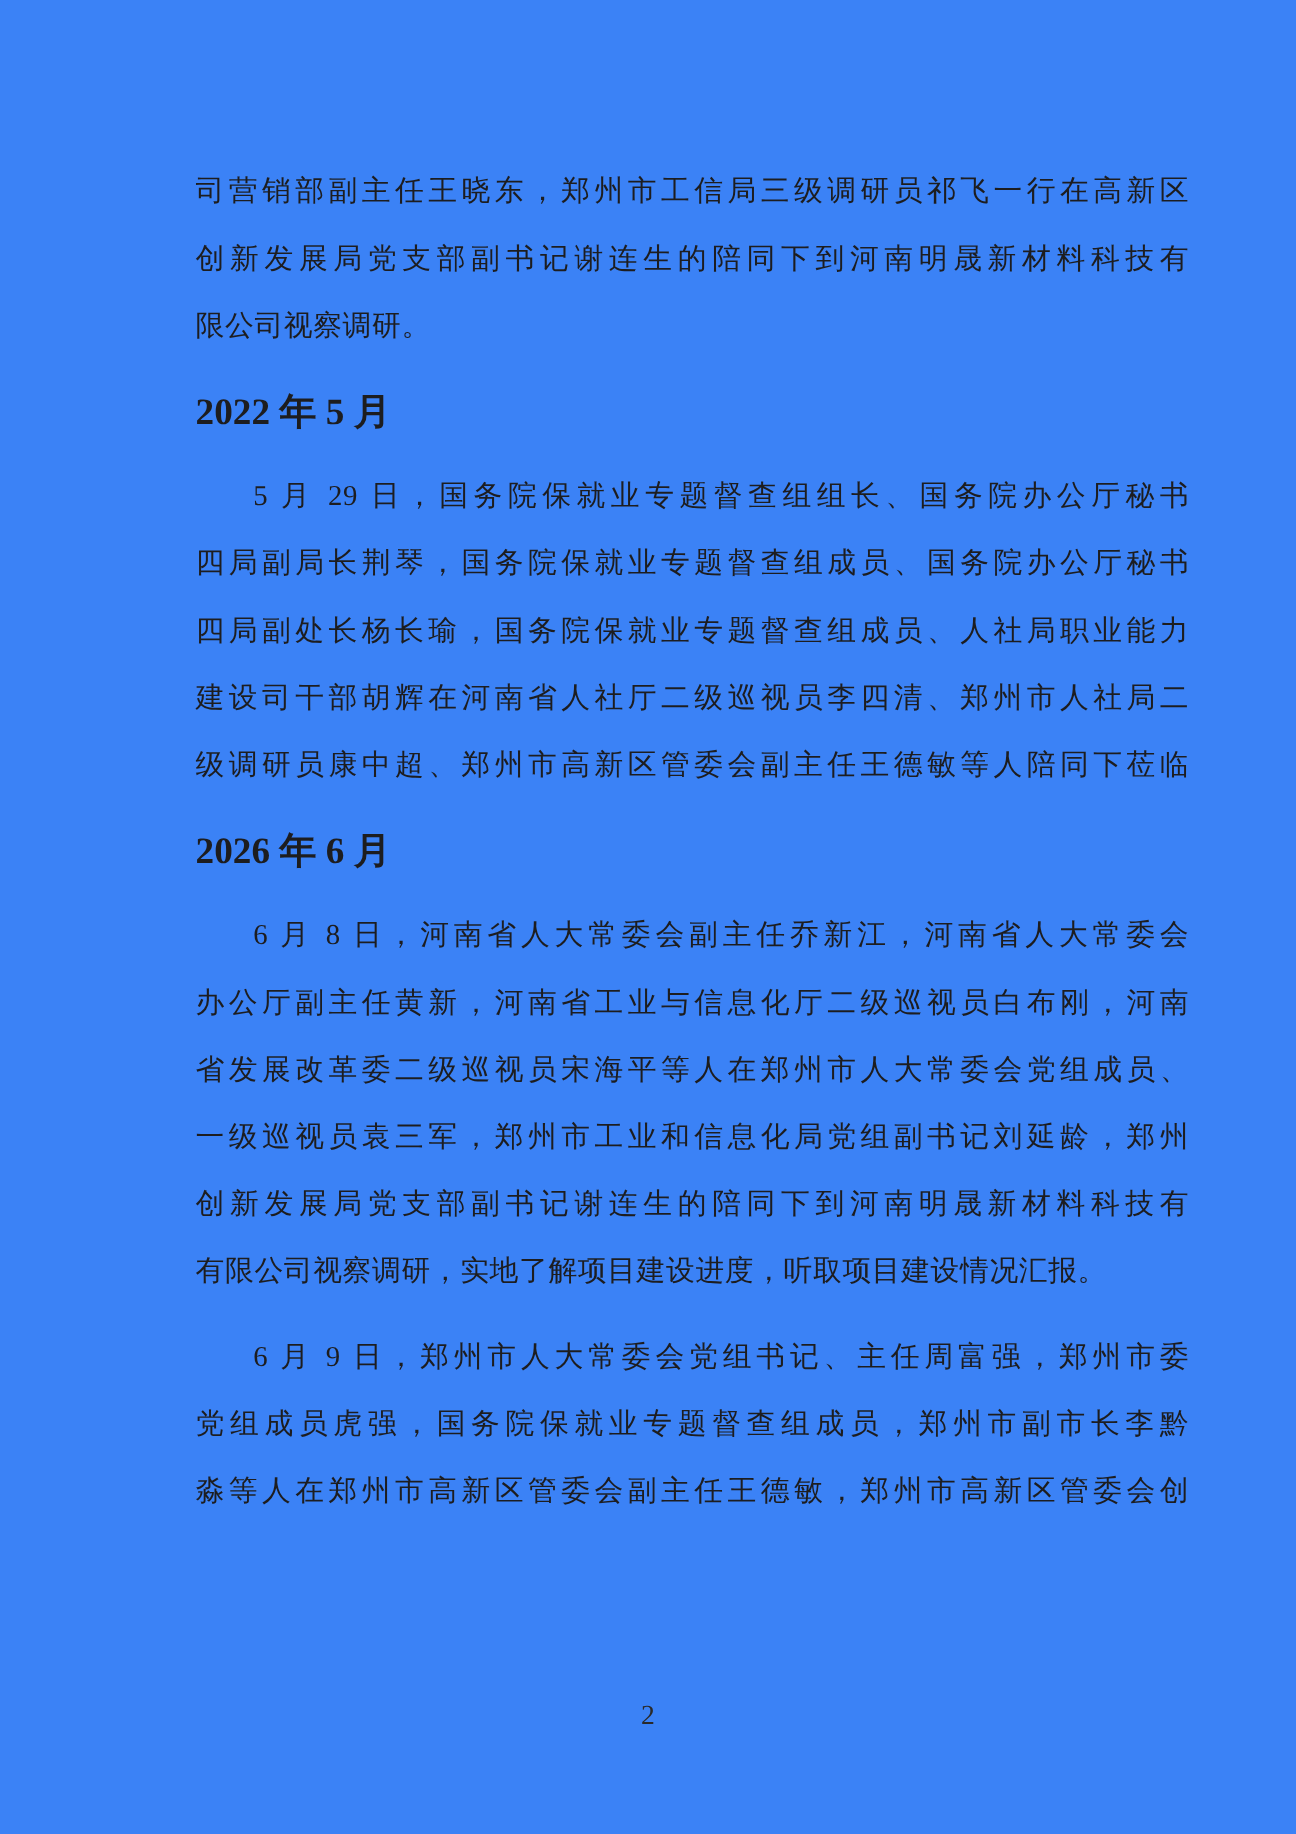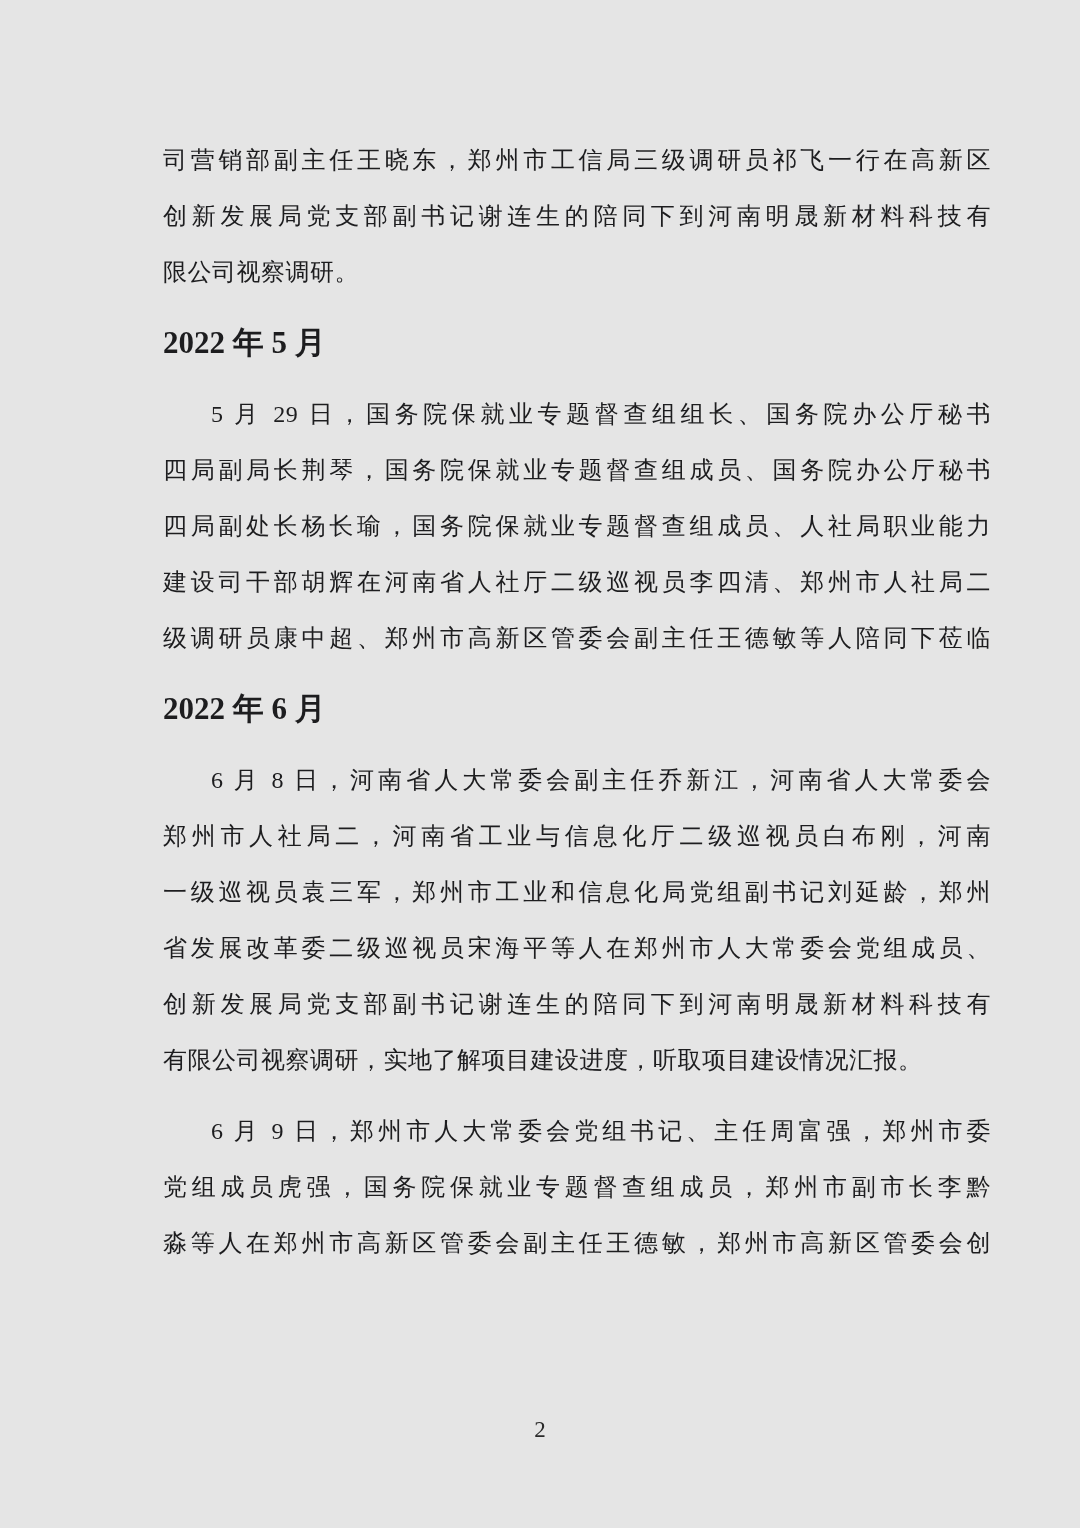--- a/index.html
+++ b/index.html
@@ -4,21 +4,21 @@
 <style>
   html, body {
     margin: 0;
     padding: 0;
     background: #ffffff;
   }
   .page {
     position: relative;
     width: 1080px;
     height: 1528px;
-    background: #e5e5e5;
+    background: #3b82f6;
     color: #1d1d1f;
     font-family: "Liberation Serif", "DejaVu Serif", serif;
     box-sizing: border-box;
     padding: 132px 89px 0 163px;
     overflow: hidden;
   }
   .para {
     margin: 0 0 15px 0;
   }
   .line {
@@ -74,27 +74,27 @@
   <div class="heading">2022 年 5 月</div>
 
   <div class="para">
     <div class="line full indent">5 月 29 日，国务院保就业专题督查组组长、国务院办公厅秘书</div>
     <div class="line full">四局副局长荆琴，国务院保就业专题督查组成员、国务院办公厅秘书</div>
     <div class="line full">四局副处长杨长瑜，国务院保就业专题督查组成员、人社局职业能力</div>
     <div class="line full">建设司干部胡辉在河南省人社厅二级巡视员李四清、郑州市人社局二</div>
     <div class="line full">级调研员康中超、郑州市高新区管委会副主任王德敏等人陪同下莅临</div>
   </div>
 
-  <div class="heading">2022 年 6 月</div>
+  <div class="heading">2026 年 6 月</div>
 
   <div class="para">
     <div class="line full indent">6 月 8 日，河南省人大常委会副主任乔新江，河南省人大常委会</div>
-    <div class="line full">郑州市人社局二，河南省工业与信息化厅二级巡视员白布刚，河南</div>
+    <div class="line full">办公厅副主任黄新，河南省工业与信息化厅二级巡视员白布刚，河南</div>
+    <div class="line full">省发展改革委二级巡视员宋海平等人在郑州市人大常委会党组成员、</div>
     <div class="line full">一级巡视员袁三军，郑州市工业和信息化局党组副书记刘延龄，郑州</div>
-    <div class="line full">省发展改革委二级巡视员宋海平等人在郑州市人大常委会党组成员、</div>
     <div class="line full">创新发展局党支部副书记谢连生的陪同下到河南明晟新材料科技有</div>
     <div class="line end">有限公司视察调研，实地了解项目建设进度，听取项目建设情况汇报。</div>
   </div>
 
   <div class="para">
     <div class="line full indent">6 月 9 日，郑州市人大常委会党组书记、主任周富强，郑州市委</div>
     <div class="line full">党组成员虎强，国务院保就业专题督查组成员，郑州市副市长李黔</div>
     <div class="line full">淼等人在郑州市高新区管委会副主任王德敏，郑州市高新区管委会创</div>
   </div>
 

